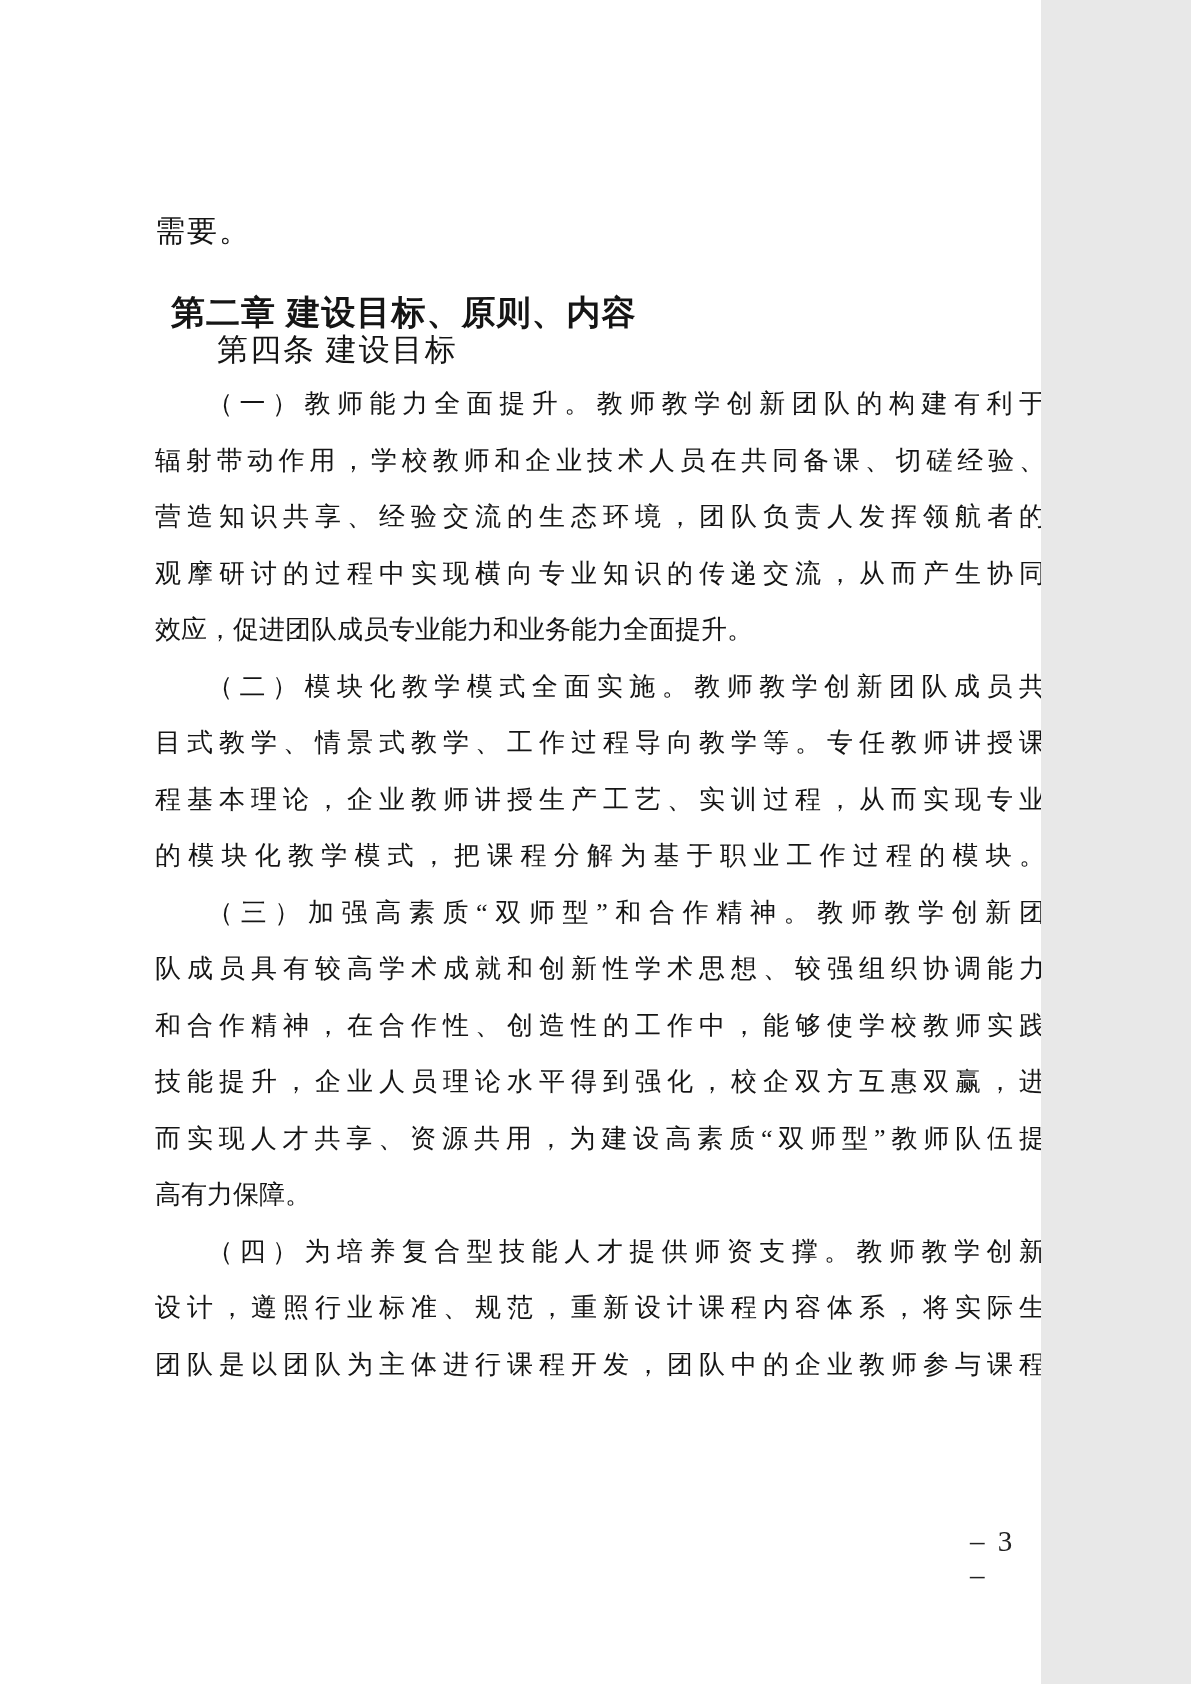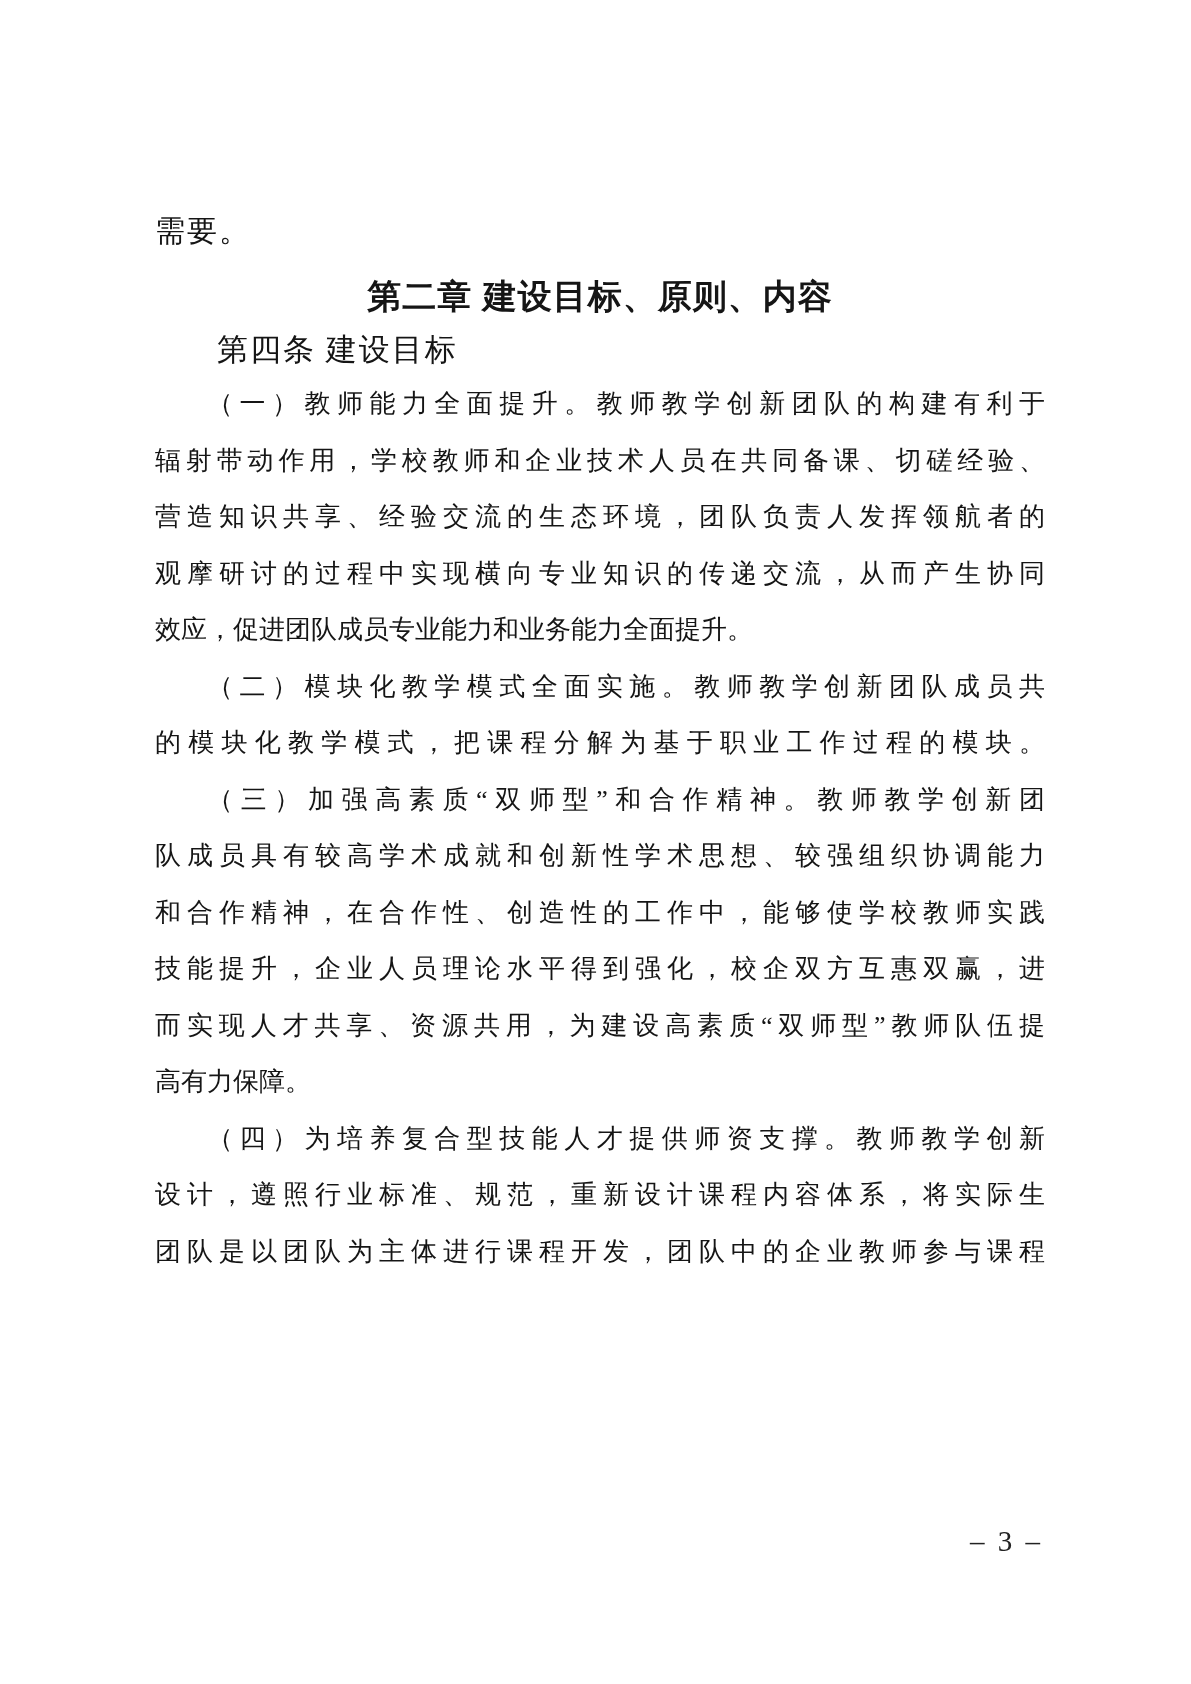--- a/index.html
+++ b/index.html
@@ -2,43 +2,43 @@
 <html><head>
 <meta charset="utf-8">
 <style>
   html, body {
     margin: 0;
     padding: 0;
     background: #e8e8e8;
   }
   .page {
     position: relative;
-    width: 1191px;
+    width: 1041px;
     height: 1684px;
     background: #ffffff;
     overflow: hidden;
     color: #151515;
     font-family: "Liberation Serif", "DejaVu Serif", serif;
   }
   .leading {
     position: absolute;
     left: 155px;
     top: 209px;
     width: 890px;
     font-size: 30px;
     line-height: 44px;
     letter-spacing: 2px;
   }
   .chapter {
     position: absolute;
     left: 155px;
     top: 272px;
     width: 890px;
-    margin: 0;
-    text-align: center;
+    margin: 16px;
+    text-align: left;
     font-family: "Liberation Sans", "DejaVu Sans", sans-serif;
     font-weight: 700;
     font-size: 34px;
     line-height: 48px;
     letter-spacing: 1px;
   }
   .section {
     position: absolute;
     left: 155px;
     top: 324px;
@@ -91,20 +91,22 @@
 
   <div class="body-block">
 
     <div class="bl indent">（一）教师能力全面提升。教师教学创新团队的构建有利于</div>
     <div class="bl">辐射带动作用，学校教师和企业技术人员在共同备课、切磋经验、</div>
     <div class="bl">营造知识共享、经验交流的生态环境，团队负责人发挥领航者的</div>
     <div class="bl">观摩研讨的过程中实现横向专业知识的传递交流，从而产生协同</div>
     <div class="bl end">效应，促进团队成员专业能力和业务能力全面提升。</div>
 
     <div class="bl indent">（二）模块化教学模式全面实施。教师教学创新团队成员共</div>
+    <div class="bl">目式教学、情景式教学、工作过程导向教学等。专任教师讲授课</div>
+    <div class="bl">程基本理论，企业教师讲授生产工艺、实训过程，从而实现专业</div>
     <div class="bl">的模块化教学模式，把课程分解为基于职业工作过程的模块。</div>
 
     <div class="bl indent">（三）加强高素质“双师型”和合作精神。教师教学创新团</div>
     <div class="bl">队成员具有较高学术成就和创新性学术思想、较强组织协调能力</div>
     <div class="bl">和合作精神，在合作性、创造性的工作中，能够使学校教师实践</div>
     <div class="bl">技能提升，企业人员理论水平得到强化，校企双方互惠双赢，进</div>
     <div class="bl">而实现人才共享、资源共用，为建设高素质“双师型”教师队伍提</div>
     <div class="bl end">高有力保障。</div>
 
     <div class="bl indent">（四）为培养复合型技能人才提供师资支撑。教师教学创新</div>

